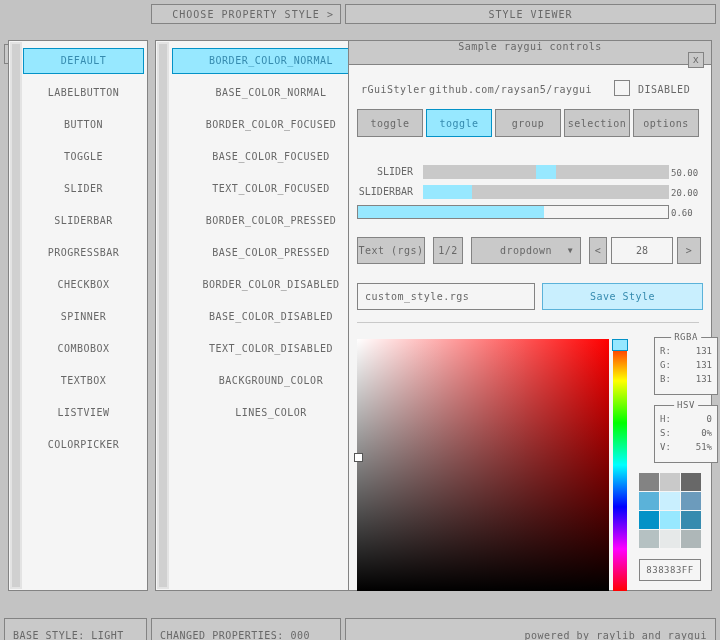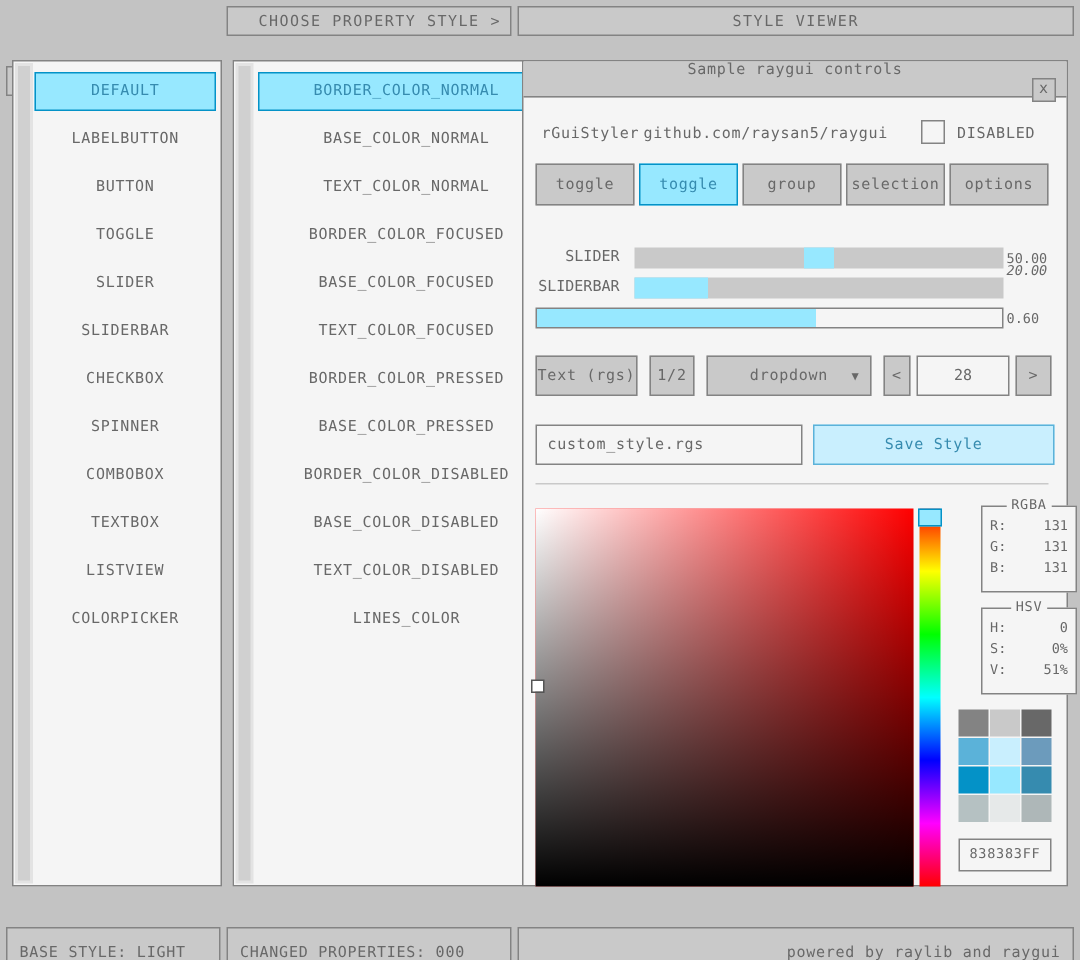--- a/index.html
+++ b/index.html
@@ -174,45 +174,46 @@
     <div class="scroll-rail">
       <div class="scroll-thumb"></div>
     </div>
     <div class="lv-items">
       <div class="lv-item selected">DEFAULT</div>
       <div class="lv-item">LABELBUTTON</div>
       <div class="lv-item">BUTTON</div>
       <div class="lv-item">TOGGLE</div>
       <div class="lv-item">SLIDER</div>
       <div class="lv-item">SLIDERBAR</div>
+      <div class="lv-item">PROGRESSBAR</div>
       <div class="lv-item">CHECKBOX</div>
       <div class="lv-item">SPINNER</div>
       <div class="lv-item">COMBOBOX</div>
       <div class="lv-item">TEXTBOX</div>
       <div class="lv-item">LISTVIEW</div>
       <div class="lv-item">COLORPICKER</div>
     </div>
   </div>
 
   <div class="listview lv-props">
     <div class="scroll-rail">
       <div class="scroll-thumb"></div>
     </div>
     <div class="lv-items">
       <div class="lv-item selected">BORDER_COLOR_NORMAL</div>
       <div class="lv-item">BASE_COLOR_NORMAL</div>
-      <div class="lv-item">TEXT_COLOR_NORMAL</div>
       <div class="lv-item">BORDER_COLOR_FOCUSED</div>
       <div class="lv-item">BASE_COLOR_FOCUSED</div>
       <div class="lv-item">TEXT_COLOR_FOCUSED</div>
       <div class="lv-item">BORDER_COLOR_PRESSED</div>
       <div class="lv-item">BASE_COLOR_PRESSED</div>
       <div class="lv-item">BORDER_COLOR_DISABLED</div>
       <div class="lv-item">BASE_COLOR_DISABLED</div>
       <div class="lv-item">TEXT_COLOR_DISABLED</div>
+      <div class="lv-item">BACKGROUND_COLOR</div>
       <div class="lv-item">LINES_COLOR</div>
     </div>
   </div>
 
   <div class="win">
     <div class="win-title">
       <span>Sample raygui controls</span>
       <span class="win-close">x</span>
     </div>
 
@@ -232,21 +233,21 @@
     <span class="s-label" style="top:125px;">SLIDER</span>
     <div class="track" style="top:124px;">
       <div class="handle" style="left:calc(50% - 10px);"></div>
     </div>
     <span class="val" style="top:126px;">50.00</span>
 
     <span class="s-label" style="top:145px;">SLIDERBAR</span>
     <div class="track" style="top:144px;">
       <div class="fill" style="width:20%;"></div>
     </div>
-    <span class="val" style="top:134px;font-style:italic;">20.00</span>
+    <span class="val" style="top:146px;">20.00</span>
 
     <div class="progress">
       <div class="fill" style="width:60%;"></div>
     </div>
     <span class="val" style="top:166px;">0.60</span>
 
     <div class="btn text-btn">Text (rgs)</div>
     <div class="btn half-btn">1/2</div>
     <div class="btn dropdown">
       <span>dropdown</span>

